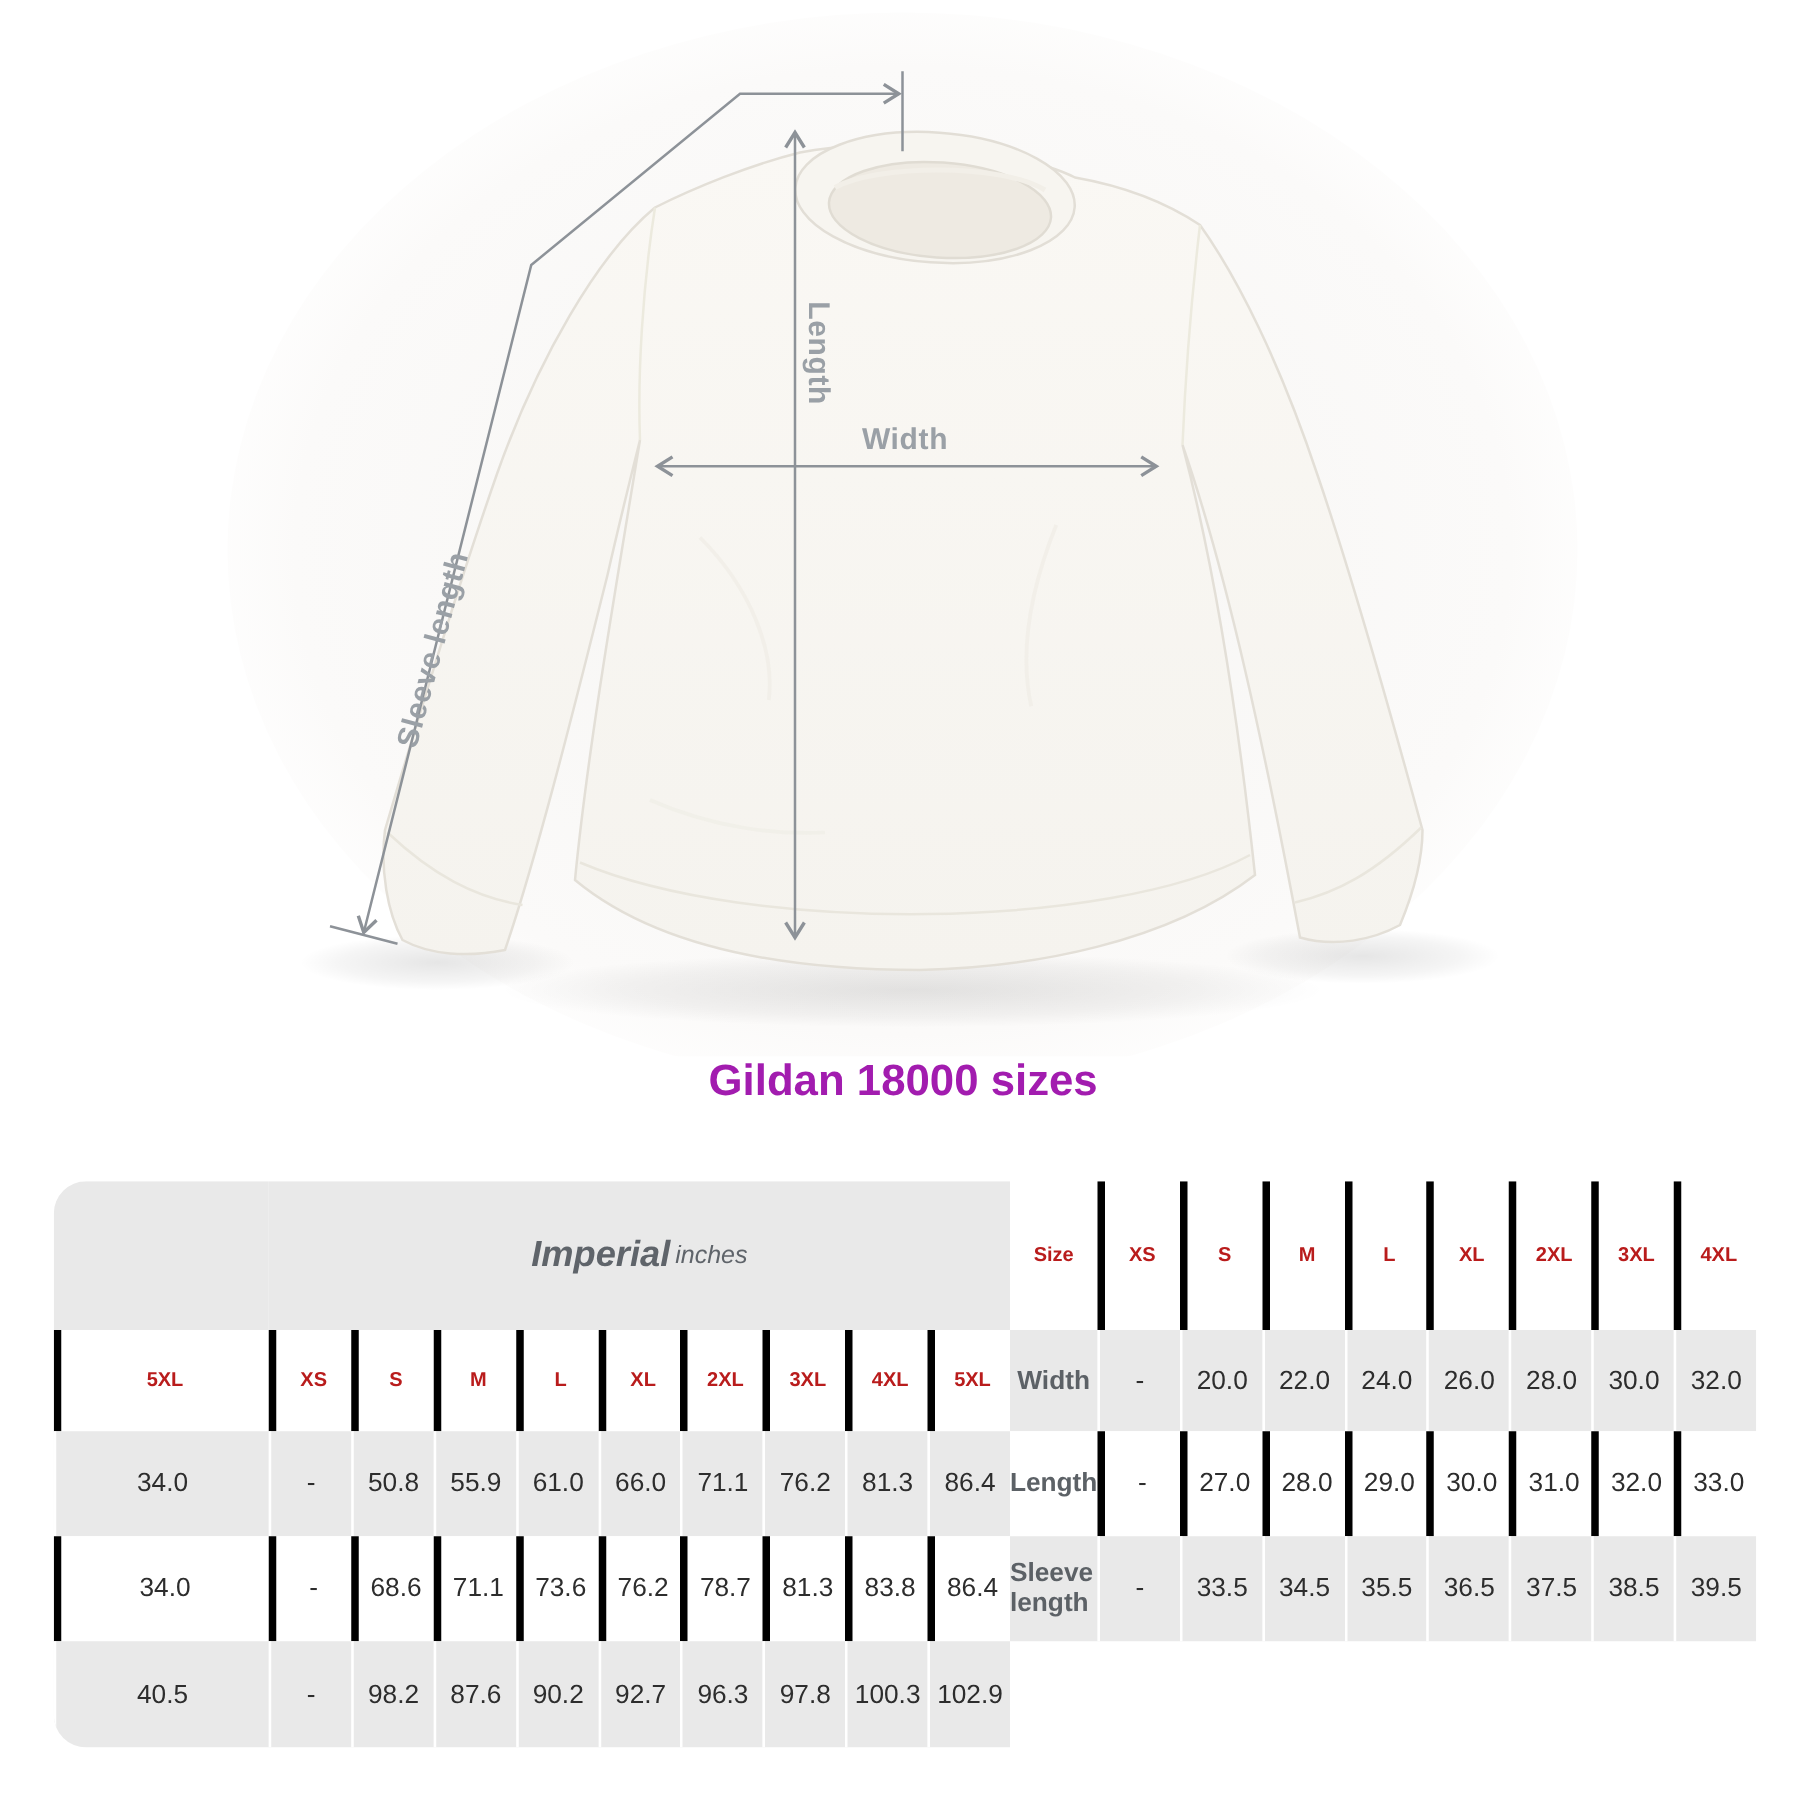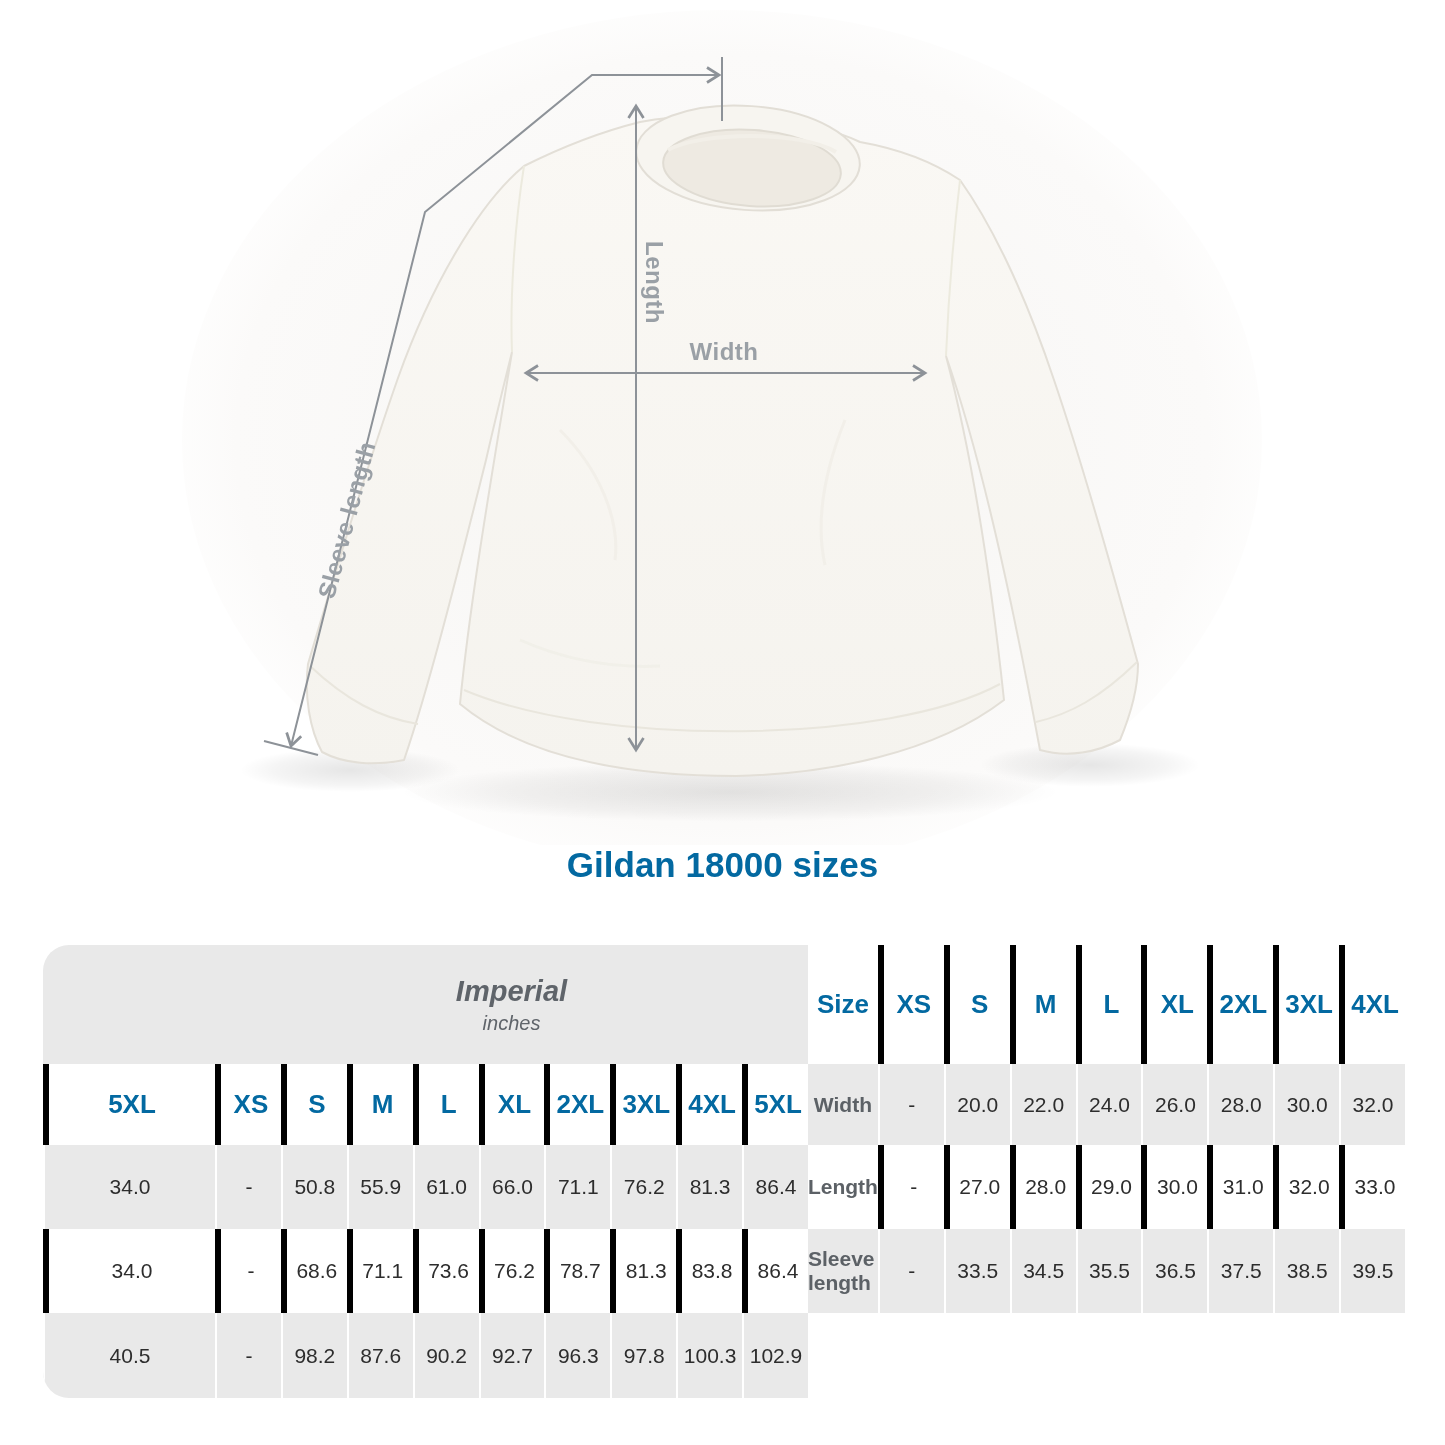--- a/index.html
+++ b/index.html
@@ -17,42 +17,42 @@
   .label-width{left:724px;top:338px;transform:translateX(-50%);}
   .label-length{
     left:640px;top:241px;writing-mode:vertical-rl;
   }
   .label-sleeve{
     left:347px;top:520px;transform:translate(-50%,-50%) rotate(-75deg);
   }
   
   .chart-title{
     position:absolute;left:0;top:845px;width:100%;text-align:center;
-    font-size:35px;font-weight:bold;color:#0369a1;
+    font-size:35px;font-weight:bold;color:#a21caf;
   }
   .chart-note{
     position:absolute;left:0;top:896px;width:100%;text-align:center;
     font-size:21px;font-style:italic;color:#4e5257;
   }
   
   .sizetable{
     position:absolute;left:43px;top:945px;width:1362px;height:453px;
     border-radius:26px;overflow:hidden;background:#ffffff;
     display:grid;
     grid-template-columns:172px repeat(18,1fr);
     grid-template-rows:119px 81px 84px 84px 85px;
   }
   .cell{display:flex;align-items:center;justify-content:center;}
-  .band{background:#e9e9e9;flex-direction:column;gap:4px;}
+  .band{background:#e9e9e9;gap:4px;}
   .band-corner{grid-column:1;}
   .band-imperial{grid-column:2 / span 9;}
   .band-metric{grid-column:11 / span 9;}
   .unit-name{font-size:29px;font-weight:bold;font-style:italic;color:#5f646a;}
   .unit-sub{font-size:20px;font-style:italic;color:#5f646a;}
-  .head{font-size:26px;font-weight:bold;color:#0369a1;}
+  .head{font-size:16px;font-weight:bold;color:#b91c1c;}
   .rowlabel{font-size:21px;font-weight:bold;color:#5c6166;}
   .val{font-size:21px;color:#2d2d2d;}
   .row-gray{background:#e9e9e9;}
   .row-white{background:#ffffff;}
   .sep{border-left:6px solid #000000;}
   .sep-w{border-left:2px solid #ffffff;}
 </style>
 </head>
 <body>
 

